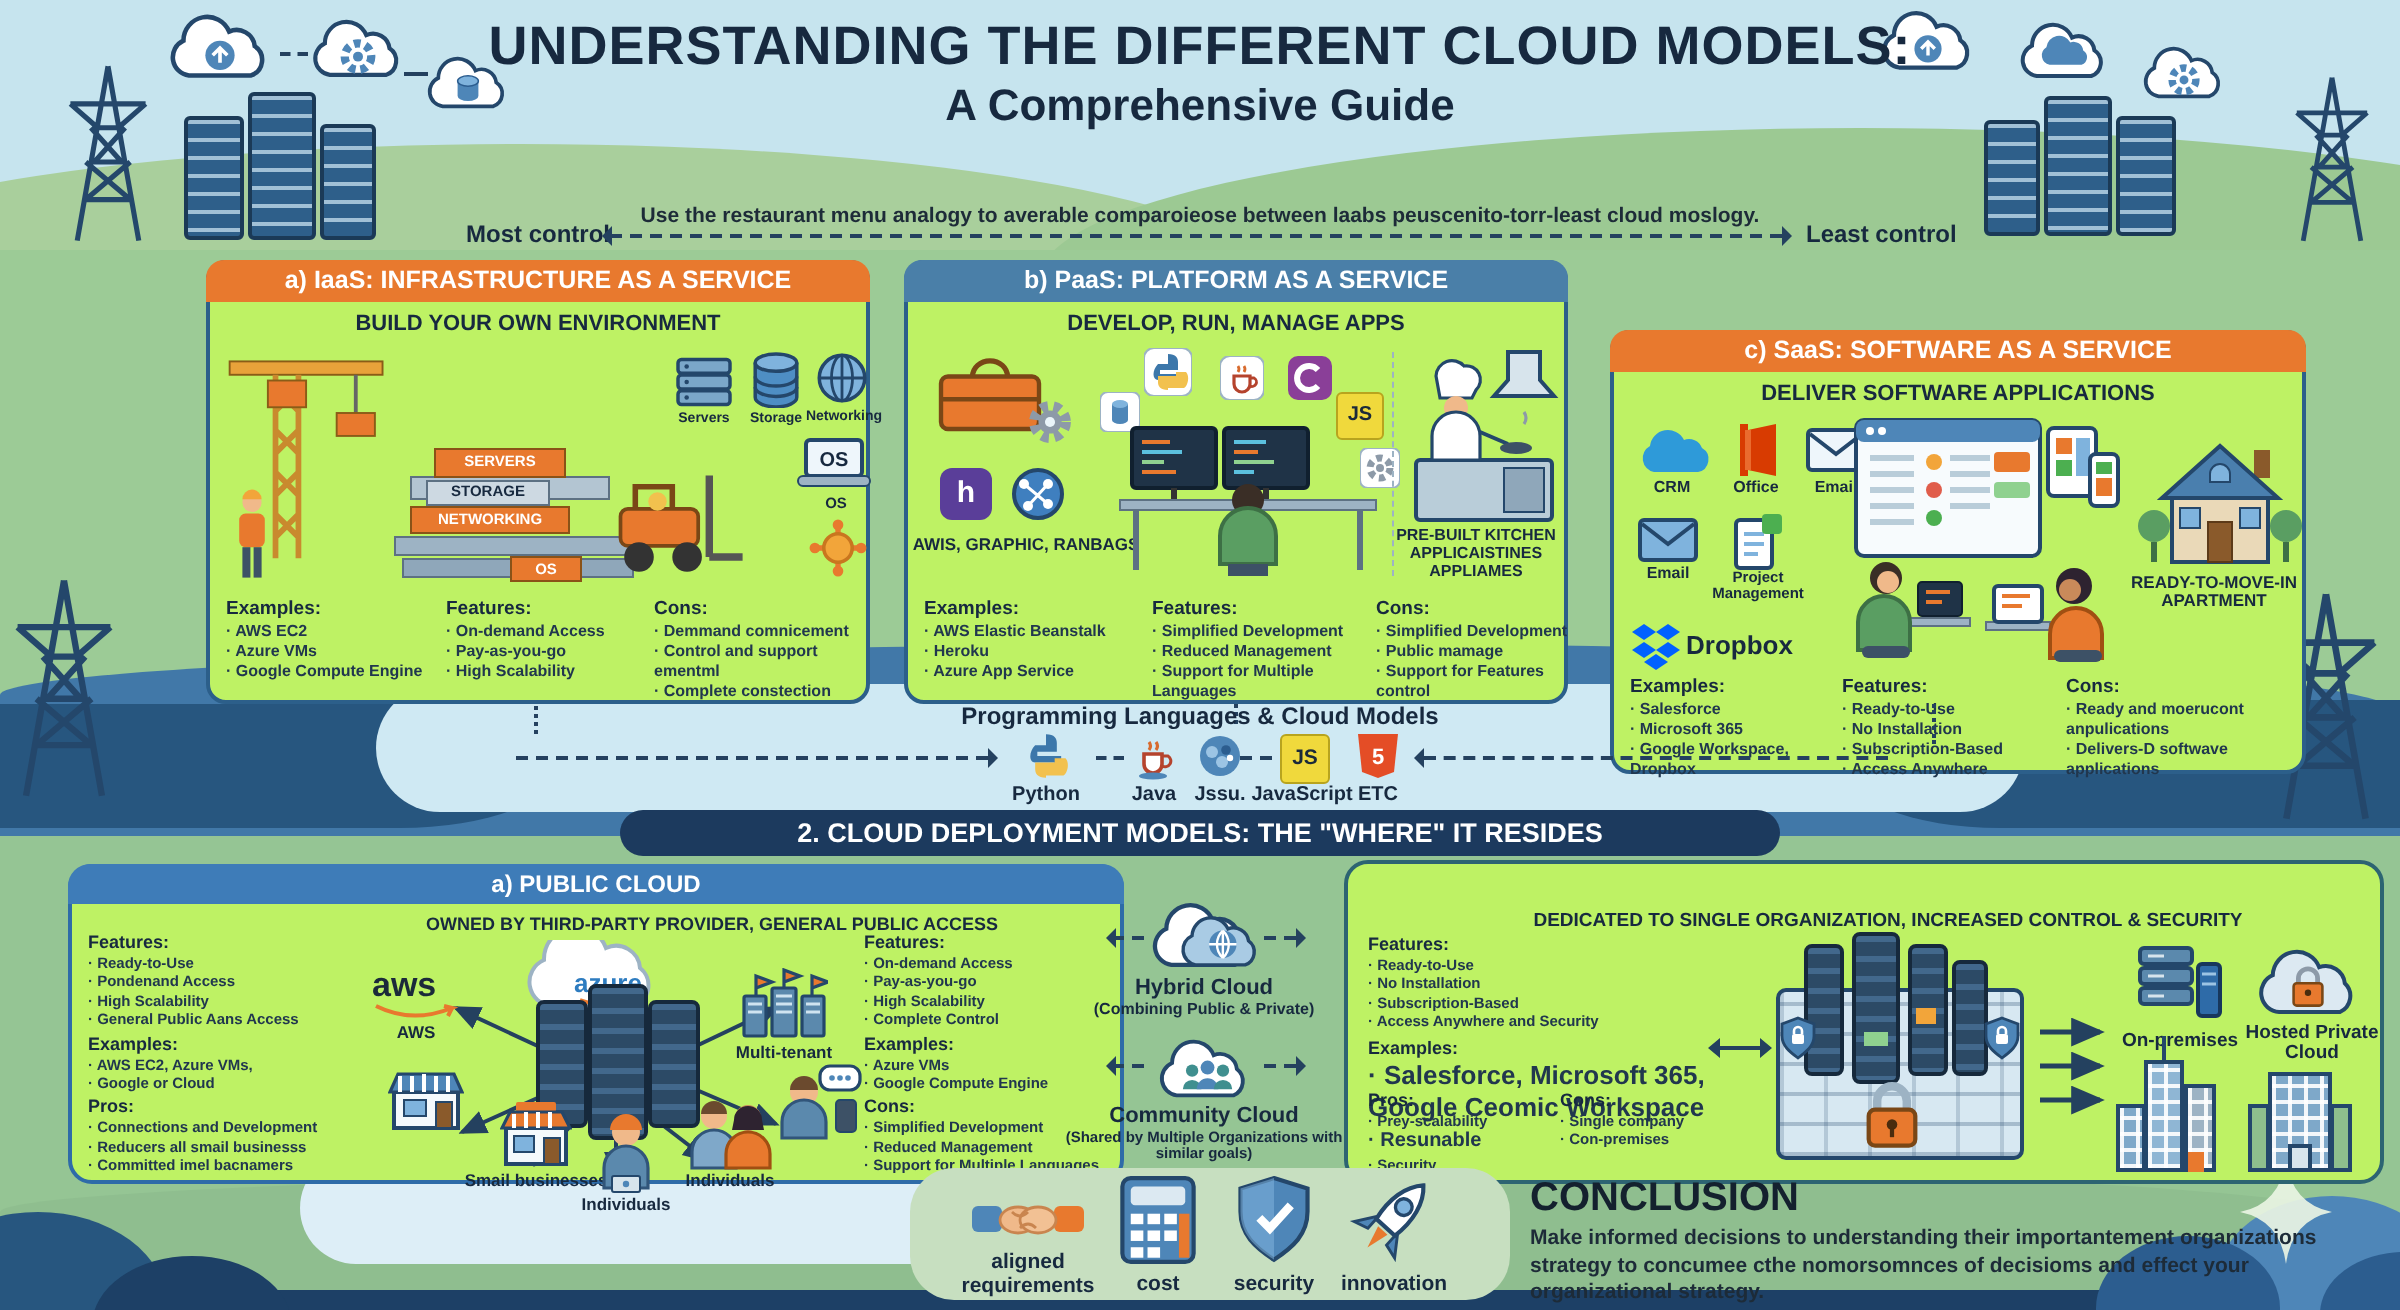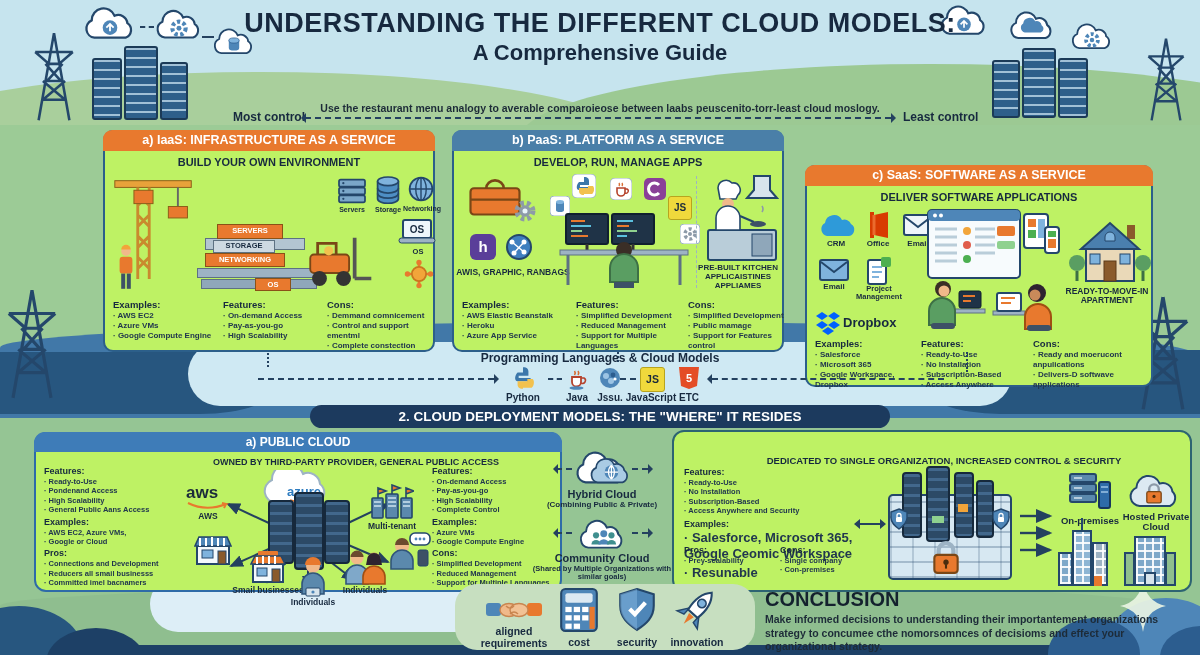--- a/index.html
+++ b/index.html
@@ -635,21 +635,21 @@
       <div class="lli" style="font-size:7.5px;"><span>Ready-to-Use</span></div>
       <div class="lli" style="font-size:7.5px;"><span>No Installation</span></div>
       <div class="lli" style="font-size:7.5px;"><span>Subscription-Based</span></div>
       <div class="lli" style="font-size:7.5px;"><span>Access Anywhere and Security</span></div>
       <div class="lh" style="font-size:9px;margin-top:3px;">Examples:</div>
       <div class="lli" style="font-size:13px;"><span>Salesforce, Microsoft 365, Google Ceomic Workspace</span></div>
     </div>
     <div class="lcol" style="left:10px;top:110px;width:92px;">
       <div class="lh" style="font-size:9px;">Pros:</div>
       <div class="lli" style="font-size:7.5px;"><span>Prey-scalability</span></div>
-      <div class="lli" style="font-size:13px;"><span>Resunable</span></div>
+      <div class="lli" style="font-size:10px;"><span>Resunable</span></div>
       <div class="lli" style="font-size:7.5px;"><span>Security</span></div>
     </div>
     <div class="lcol" style="left:106px;top:110px;width:84px;">
       <div class="lh" style="font-size:9px;">Cons:</div>
       <div class="lli" style="font-size:7.5px;"><span>Single company</span></div>
       <div class="lli" style="font-size:7.5px;"><span>Con-premises</span></div>
     </div>
     <svg class="abs" style="left:180px;top:86px;" width="32" height="12" viewBox="0 0 32 12">
         <path d="M4 6 h24" stroke="#24415f" stroke-width="2"></path>
         <path d="M6 1 L0 6 l6 5 z M26 1 l6 5 -6 5 z" fill="#24415f"></path>

